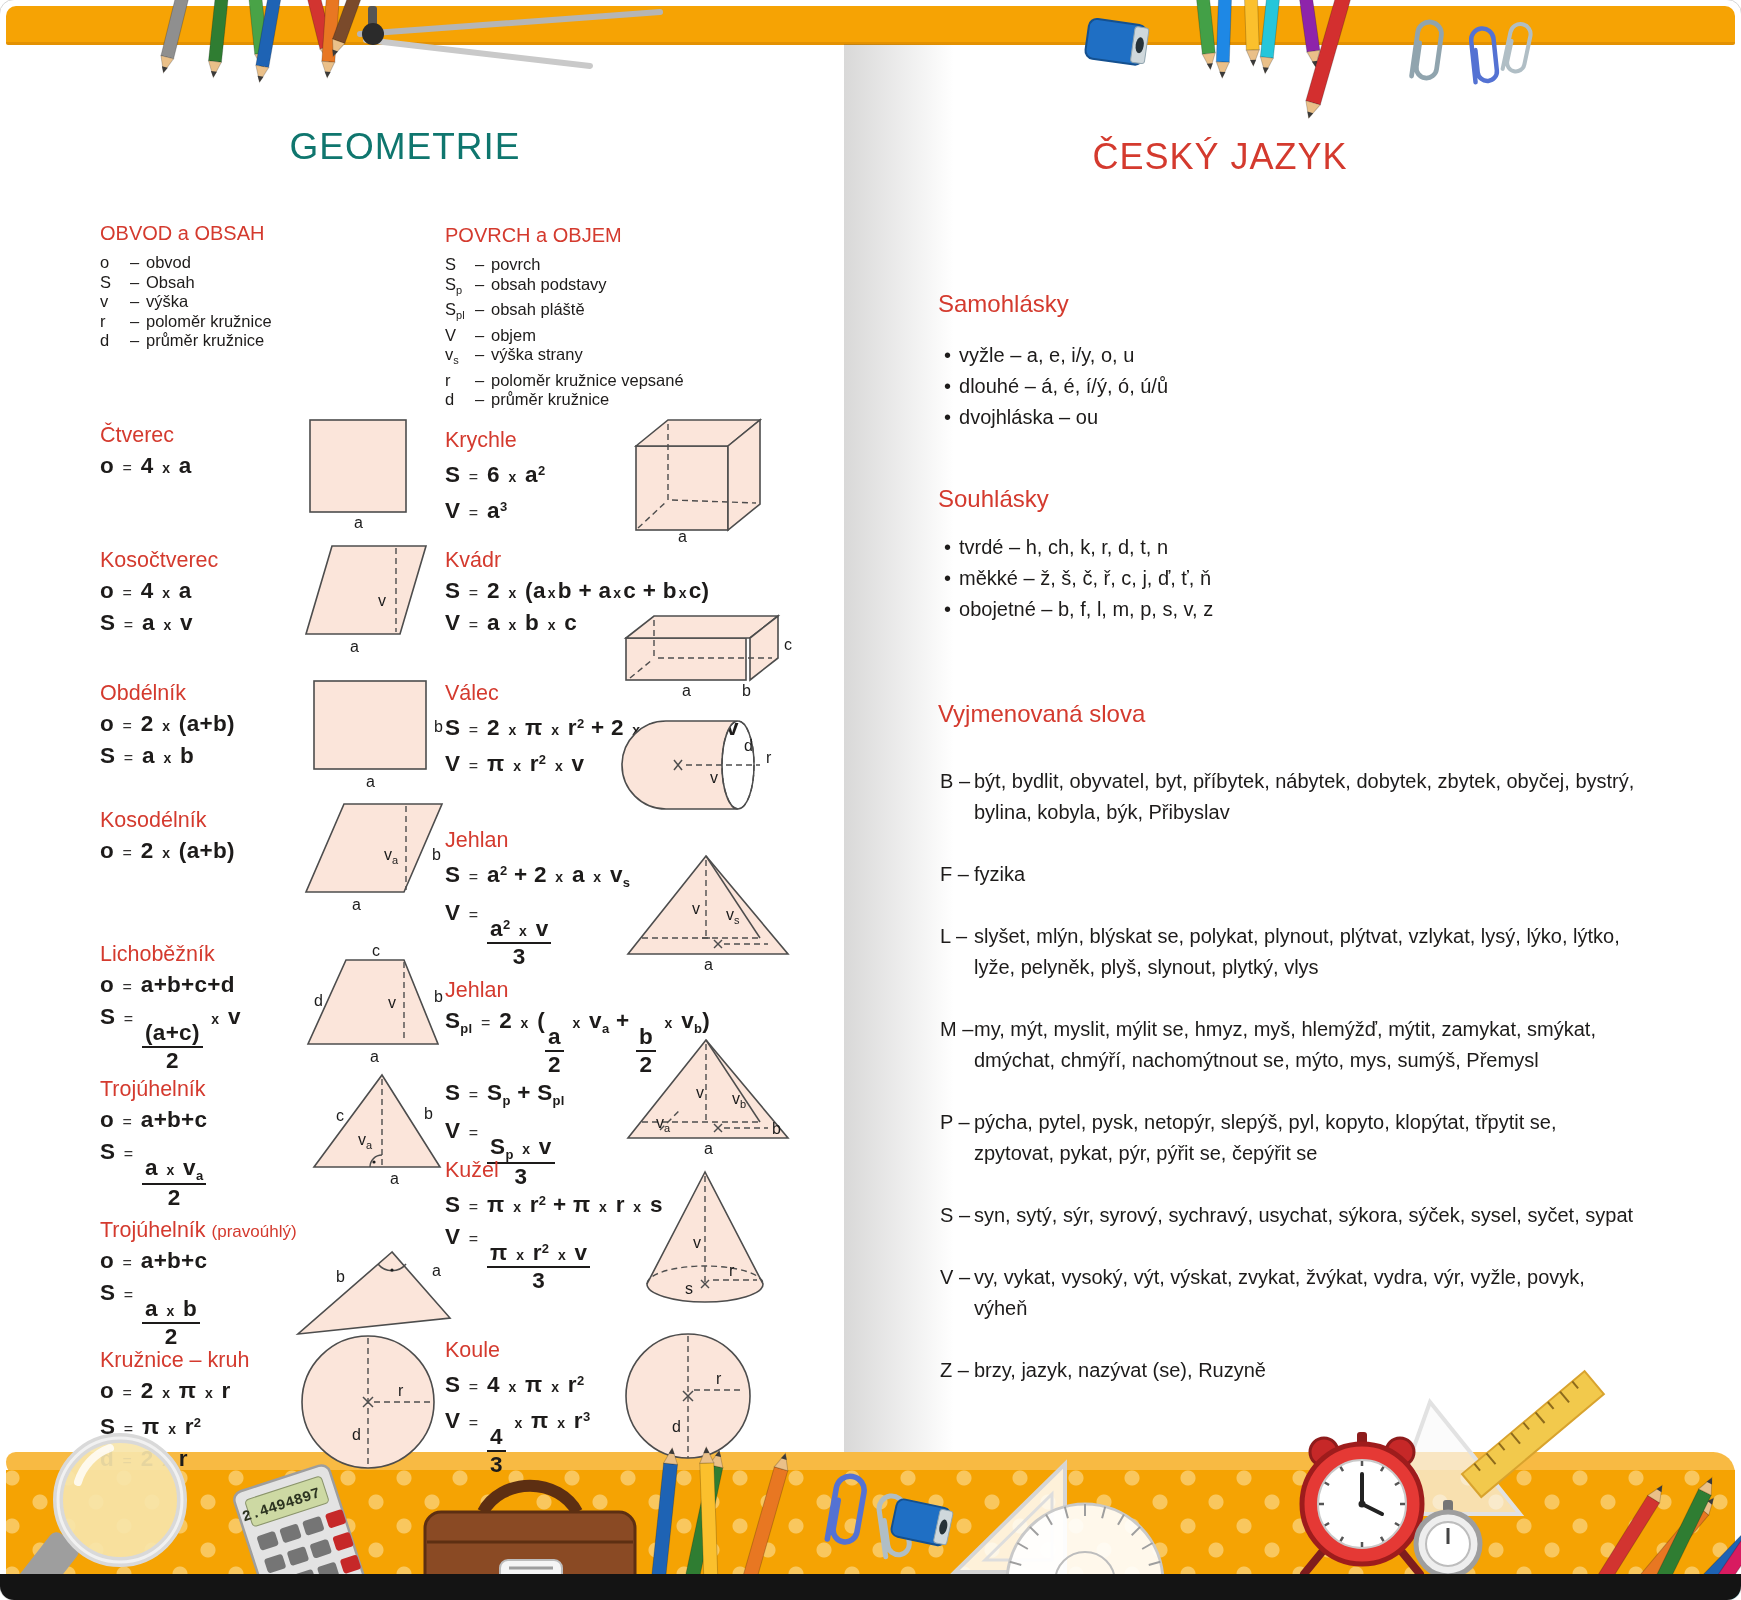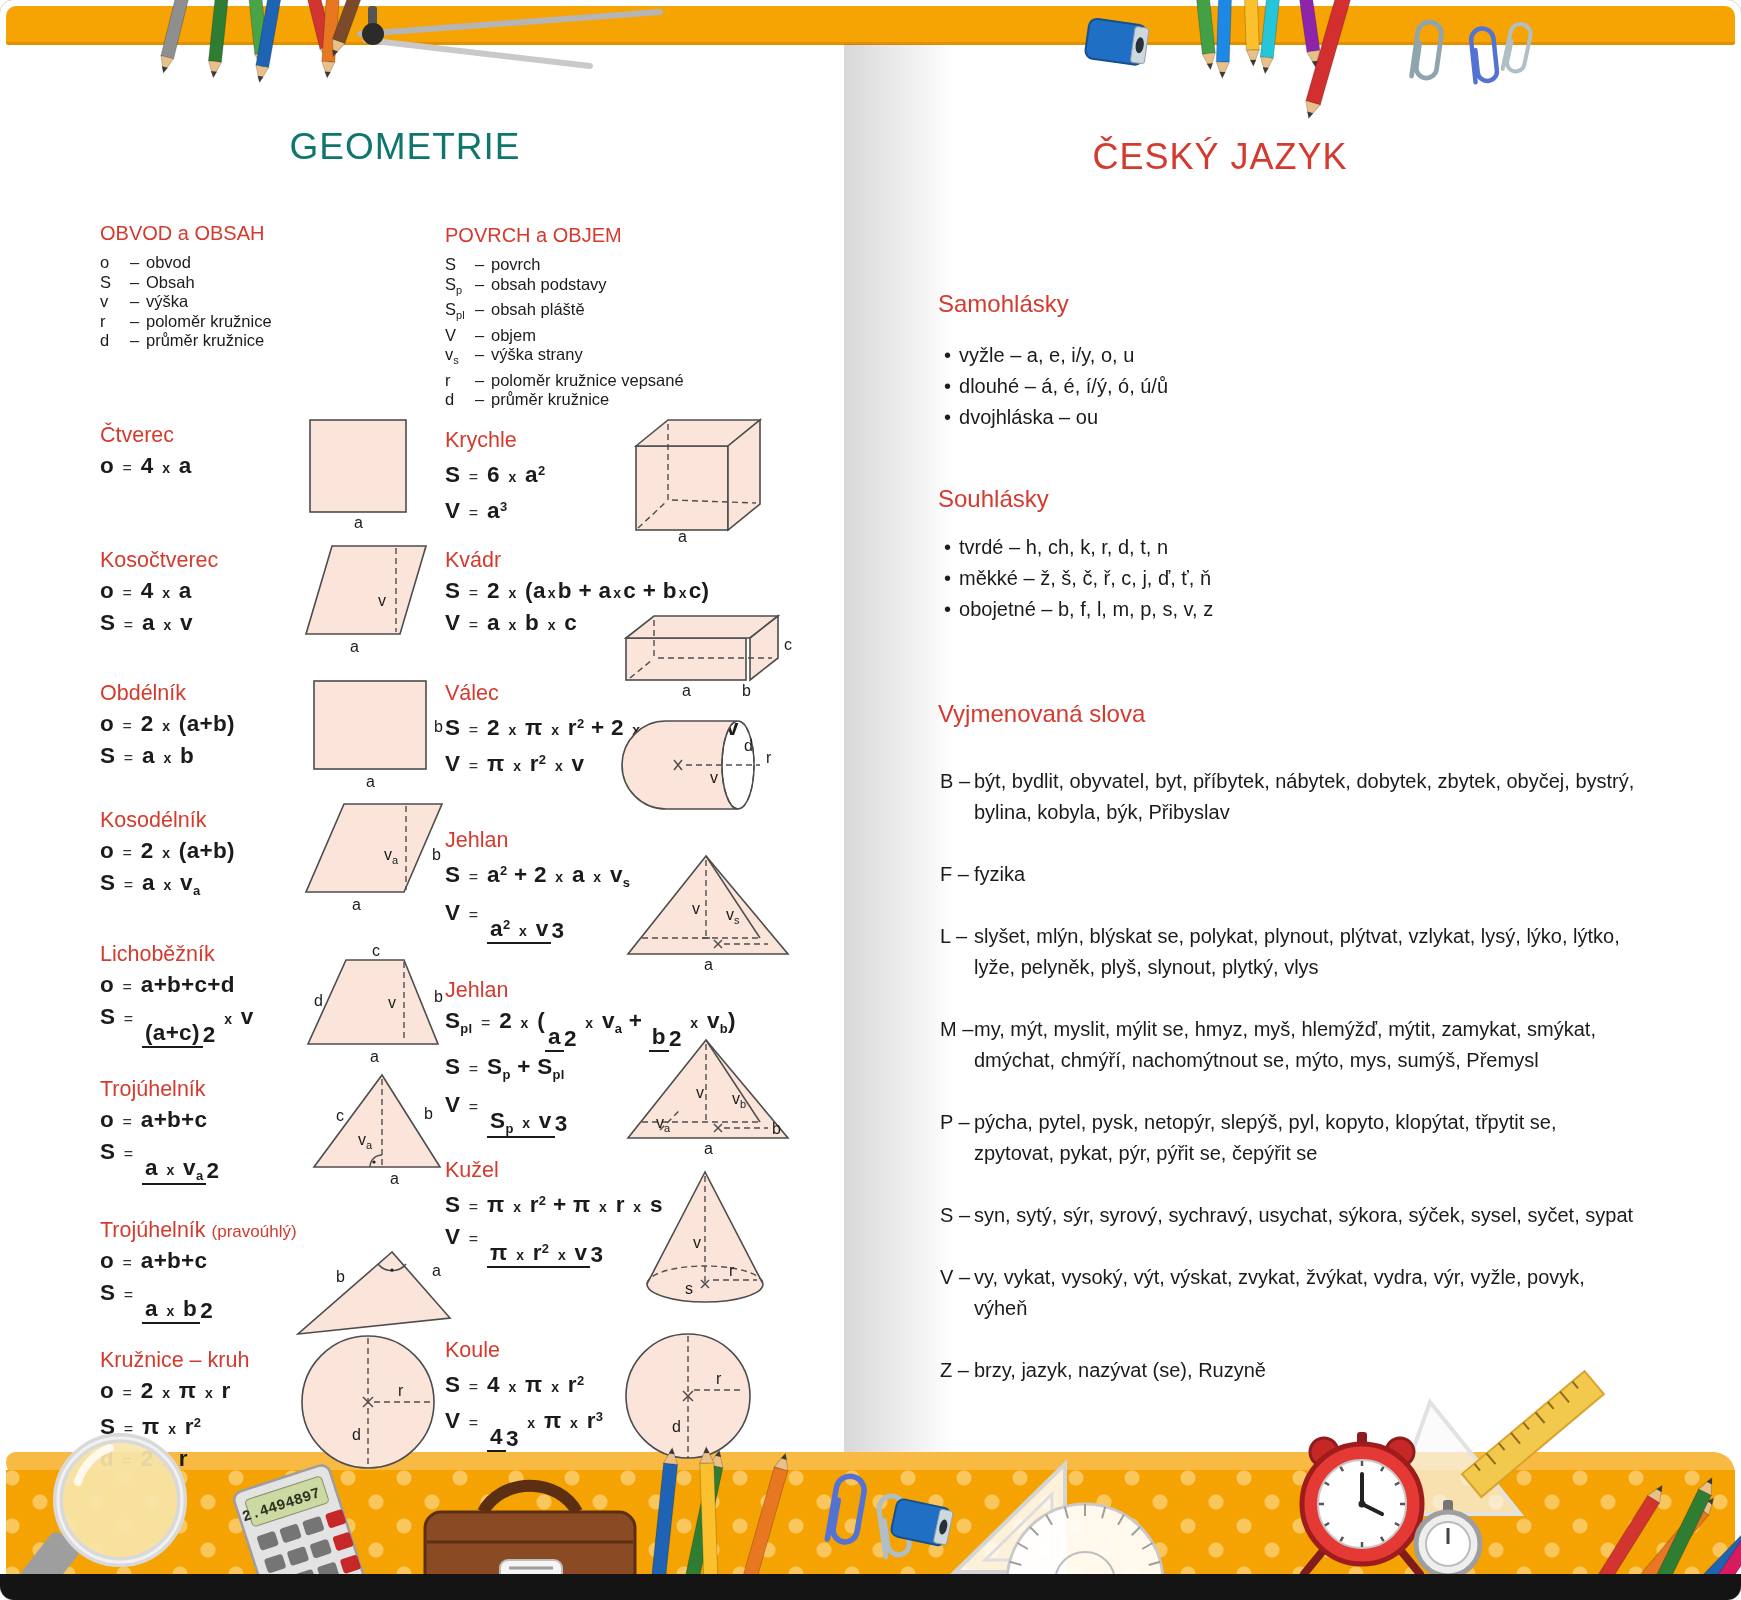--- a/index.html
+++ b/index.html
@@ -30,21 +30,21 @@
   .lrow .lsym{font-weight:bold;font-weight:normal;}
   .lrow .lsub{font-size:11px;vertical-align:-4px;}
   .sec{position:absolute;z-index:2;}
   .stitle{color:#d43a2e;font-size:21.5px;margin-bottom:3px;white-space:nowrap;}
   .stitle .suffix{font-size:17px;}
   .fline{font-size:22.5px;font-weight:bold;letter-spacing:.3px;line-height:30px;white-space:nowrap;}
   .fline .eq{font-size:16px;font-weight:normal;opacity:.9;padding:0 2px;}
   .fline .mul{font-size:14px;font-weight:bold;padding:0 2px;}
   .fline .sb{font-size:13px;vertical-align:-5px;}
   .fline .sp{font-size:13px;vertical-align:7px;}
-  .frac{display:inline-flex;align-items:center;vertical-align:-16px;line-height:1.1;}
+  .frac{display:inline-flex;flex-direction:column;align-items:center;vertical-align:-16px;line-height:1.1;}
   .frac .num{border-bottom:2px solid #1d1b1a;padding:0 3px 0;}
   .frac .den{padding-top:1px;}
   svg.diag{position:absolute;overflow:visible;}
   svg.diag .fill{fill:#fbe5da;stroke:#4d4d4d;stroke-width:1.6;}
   svg.diag .ln{stroke:#4d4d4d;stroke-width:1.5;fill:none;}
   svg.diag .dsh{stroke:#4d4d4d;stroke-width:1.4;fill:none;stroke-dasharray:6 4;}
   svg.diag text{font-size:16px;fill:#1c1c1c;font-family:"Liberation Sans",sans-serif;}
   
   .cz-h{position:absolute;color:#d43a2e;font-size:24px;z-index:2;}
   .cz-bullets{position:absolute;z-index:2;font-size:20px;line-height:31px;}
@@ -415,21 +415,20 @@
     <svg class="diag" style="right:0;top:-4px" width="160" height="112" viewBox="0 0 160 112">
       <rect class="fill" x="24" y="4" width="112" height="88"></rect>
       <text x="76" y="110">a</text>
       <text x="144" y="55">b</text>
     </svg>
   </div>
 
   <div class="sec" style="left:100px;top:808px;width:350px">
     <div class="stitle">Kosodélník</div>
     <div class="fline">o <span class="eq">=</span> 2 <span class="mul">x</span> (a+b)</div>
-    <div class="fline">S <span class="eq">=</span> a <span class="mul">x</span> v<span class="sb">a</span></div>
     <svg class="diag" style="right:-10px;top:-8px" width="170" height="114" viewBox="0 0 170 114">
       <polygon class="fill" points="54,4 152,4 114,92 16,92"></polygon>
       <line class="dsh" x1="116" y1="6" x2="116" y2="90"></line>
       <text x="94" y="60"><tspan>v</tspan><tspan font-size="11" dy="4">a</tspan></text>
       <text x="142" y="60">b</text>
       <text x="62" y="110">a</text>
     </svg>
   </div>
 
   <div class="sec" style="left:100px;top:942px;width:350px">

